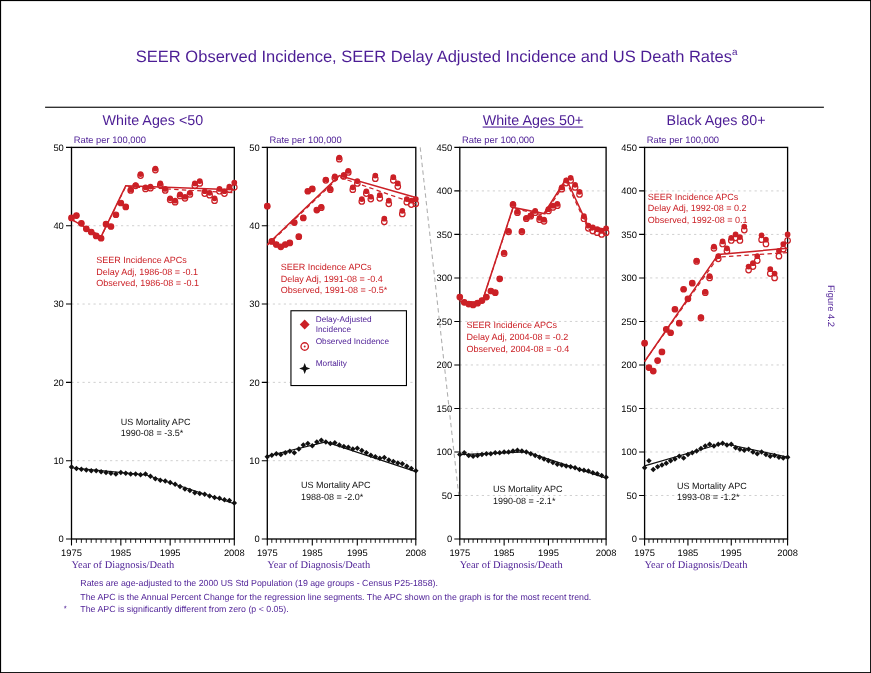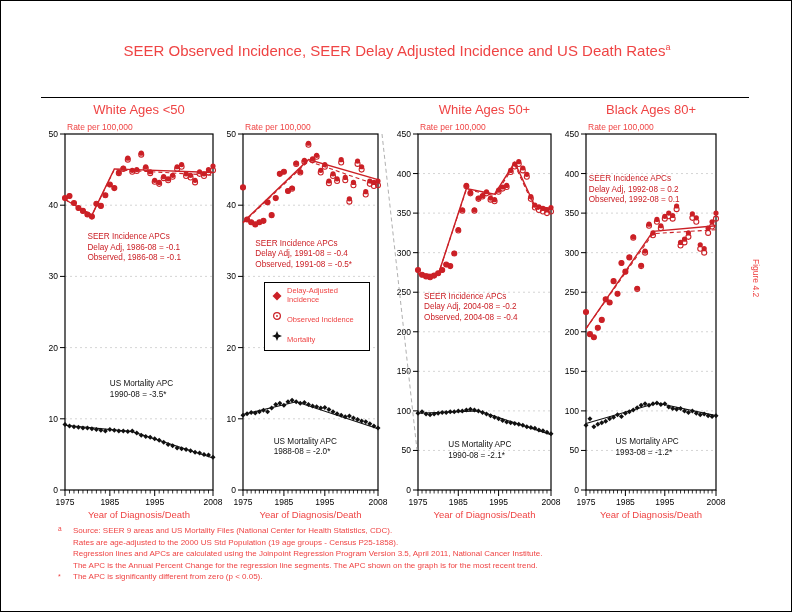--- a/index.html
+++ b/index.html
@@ -1,29 +1,29 @@
 <!DOCTYPE html>
 <html><head>
 <meta charset="utf-8">
 <style>
   html,body{margin:0;padding:0;background:#fff;}
   .page{position:relative;width:790px;height:610px;border:1px solid #000;background:#fff;
-        font-family:"Liberation Sans",sans-serif;color:#ef4444;overflow:hidden;}
+        font-family:"Liberation Sans",sans-serif;color:#4c1d95;overflow:hidden;}
   .title{position:absolute;left:0;top:36px;width:792px;text-align:center;font-size:15px;line-height:20px;}
   .title sup{font-size:9px;}
   .title-rule{position:absolute;left:40px;top:96px;width:708px;height:1px;background:#000;}
   .panel-header{position:absolute;top:101px;text-align:center;font-size:13px;}
   .rate-label{position:absolute;top:121px;font-size:8.5px;}
-  .x-label{position:absolute;top:508px;text-align:center;font-size:9.5px;}
+  .x-label{position:absolute;top:508px;text-align:left;font-size:9.5px;font-family:Liberation Serif, serif;}
   .panel-svg{position:absolute;}
   .tick-label{font-size:8.5px;font-family:"Liberation Sans",sans-serif;}
   .ann{font-size:8.2px;font-family:"Liberation Sans",sans-serif;}
   .legend{position:absolute;left:263px;top:281px;width:106px;border:1px solid #000;background:#fff;
           padding:4px 4px 3px 6px;box-sizing:border-box;}
-  .legend-item{display:flex;align-items:flex-end;margin-bottom:2px;}
+  .legend-item{display:flex;align-items:flex-start;margin-bottom:2px;}
   .legend-marker{width:16px;flex:0 0 16px;padding-top:0px;}
   .legend-label{font-size:7.5px;line-height:8.8px;width:70px;}
   .figure-label{position:absolute;left:750px;top:258px;writing-mode:vertical-rl;font-size:8.5px;}
   .footnotes{position:absolute;left:57px;top:524px;width:710px;font-size:8px;line-height:11.5px;}
   .fn-line{position:relative;padding-left:15px;}
   .fn-marker{position:absolute;left:0;top:0;font-size:7px;}
   .fn-marker.sup{font-size:6.5px;top:-2px;}
   .overlay-svg{position:absolute;pointer-events:none;}
 </style>
 </head>
@@ -31,21 +31,21 @@
 
 <div class="page">
 
   <div class="title">
     <div><span>SEER Observed Incidence, SEER Delay Adjusted Incidence and US Death Rates</span><sup>a</sup></div>
   </div>
 
   <div class="title-rule"></div>
 
   <div class="panel-header" style="left:64px;width:148px;">White Ages &lt;50</div>
-  <div class="panel-header" style="left:417px;width:133px;">White Ages 50+</div>
+  <div class="panel-header" style="left:417px;width:133px;text-decoration:underline;">White Ages 50+</div>
   <div class="panel-header" style="left:585px;width:130px;">Black Ages 80+</div>
 
   <div class="rate-label" style="left:66px;">Rate per 100,000</div>
   <div class="rate-label" style="left:244px;">Rate per 100,000</div>
   <div class="rate-label" style="left:419px;">Rate per 100,000</div>
   <div class="rate-label" style="left:587px;">Rate per 100,000</div>
 
   <div id="charts">
       <svg width="197" height="386" class="panel-svg" style="left: 29px; top: 125px;">
         <line x1="35" x2="183" y1="292.8" y2="292.8" stroke="#C9C9C9" stroke-width="0.8" stroke-dasharray="2,3"></line>
@@ -774,20 +774,18 @@
             <path d="M6 0 L7.4 3.6 L11 5 L7.4 6.4 L6 10 L4.6 6.4 L1 5 L4.6 3.6 Z" fill="#111"></path>
           </svg>
       </span>
       <span class="legend-label">Mortality</span>
     </div>
   </div>
 
   <div class="figure-label">Figure 4.2</div>
 
   <div class="footnotes" id="footnotes">
-      <div class="fn-line"><span class="fn-marker sup">a</span><span>Source: SEER 9 areas and US Mortality Files (National Center for Health Statistics, CDC).</span></div>
       <div class="fn-line"><span class="fn-marker"></span><span>Rates are age-adjusted to the 2000 US Std Population (19 age groups - Census P25-1858).</span></div>
-      <div class="fn-line"><span class="fn-marker"></span><span>Regression lines and APCs are calculated using the Joinpoint Regression Program Version 3.5, April 2011, National Cancer Institute.</span></div>
       <div class="fn-line"><span class="fn-marker"></span><span>The APC is the Annual Percent Change for the regression line segments. The APC shown on the graph is for the most recent trend.</span></div>
       <div class="fn-line"><span class="fn-marker">*</span><span>The APC is significantly different from zero (p &lt; 0.05).</span></div>
     </div>
 
 </div>
 
 </body></html>

